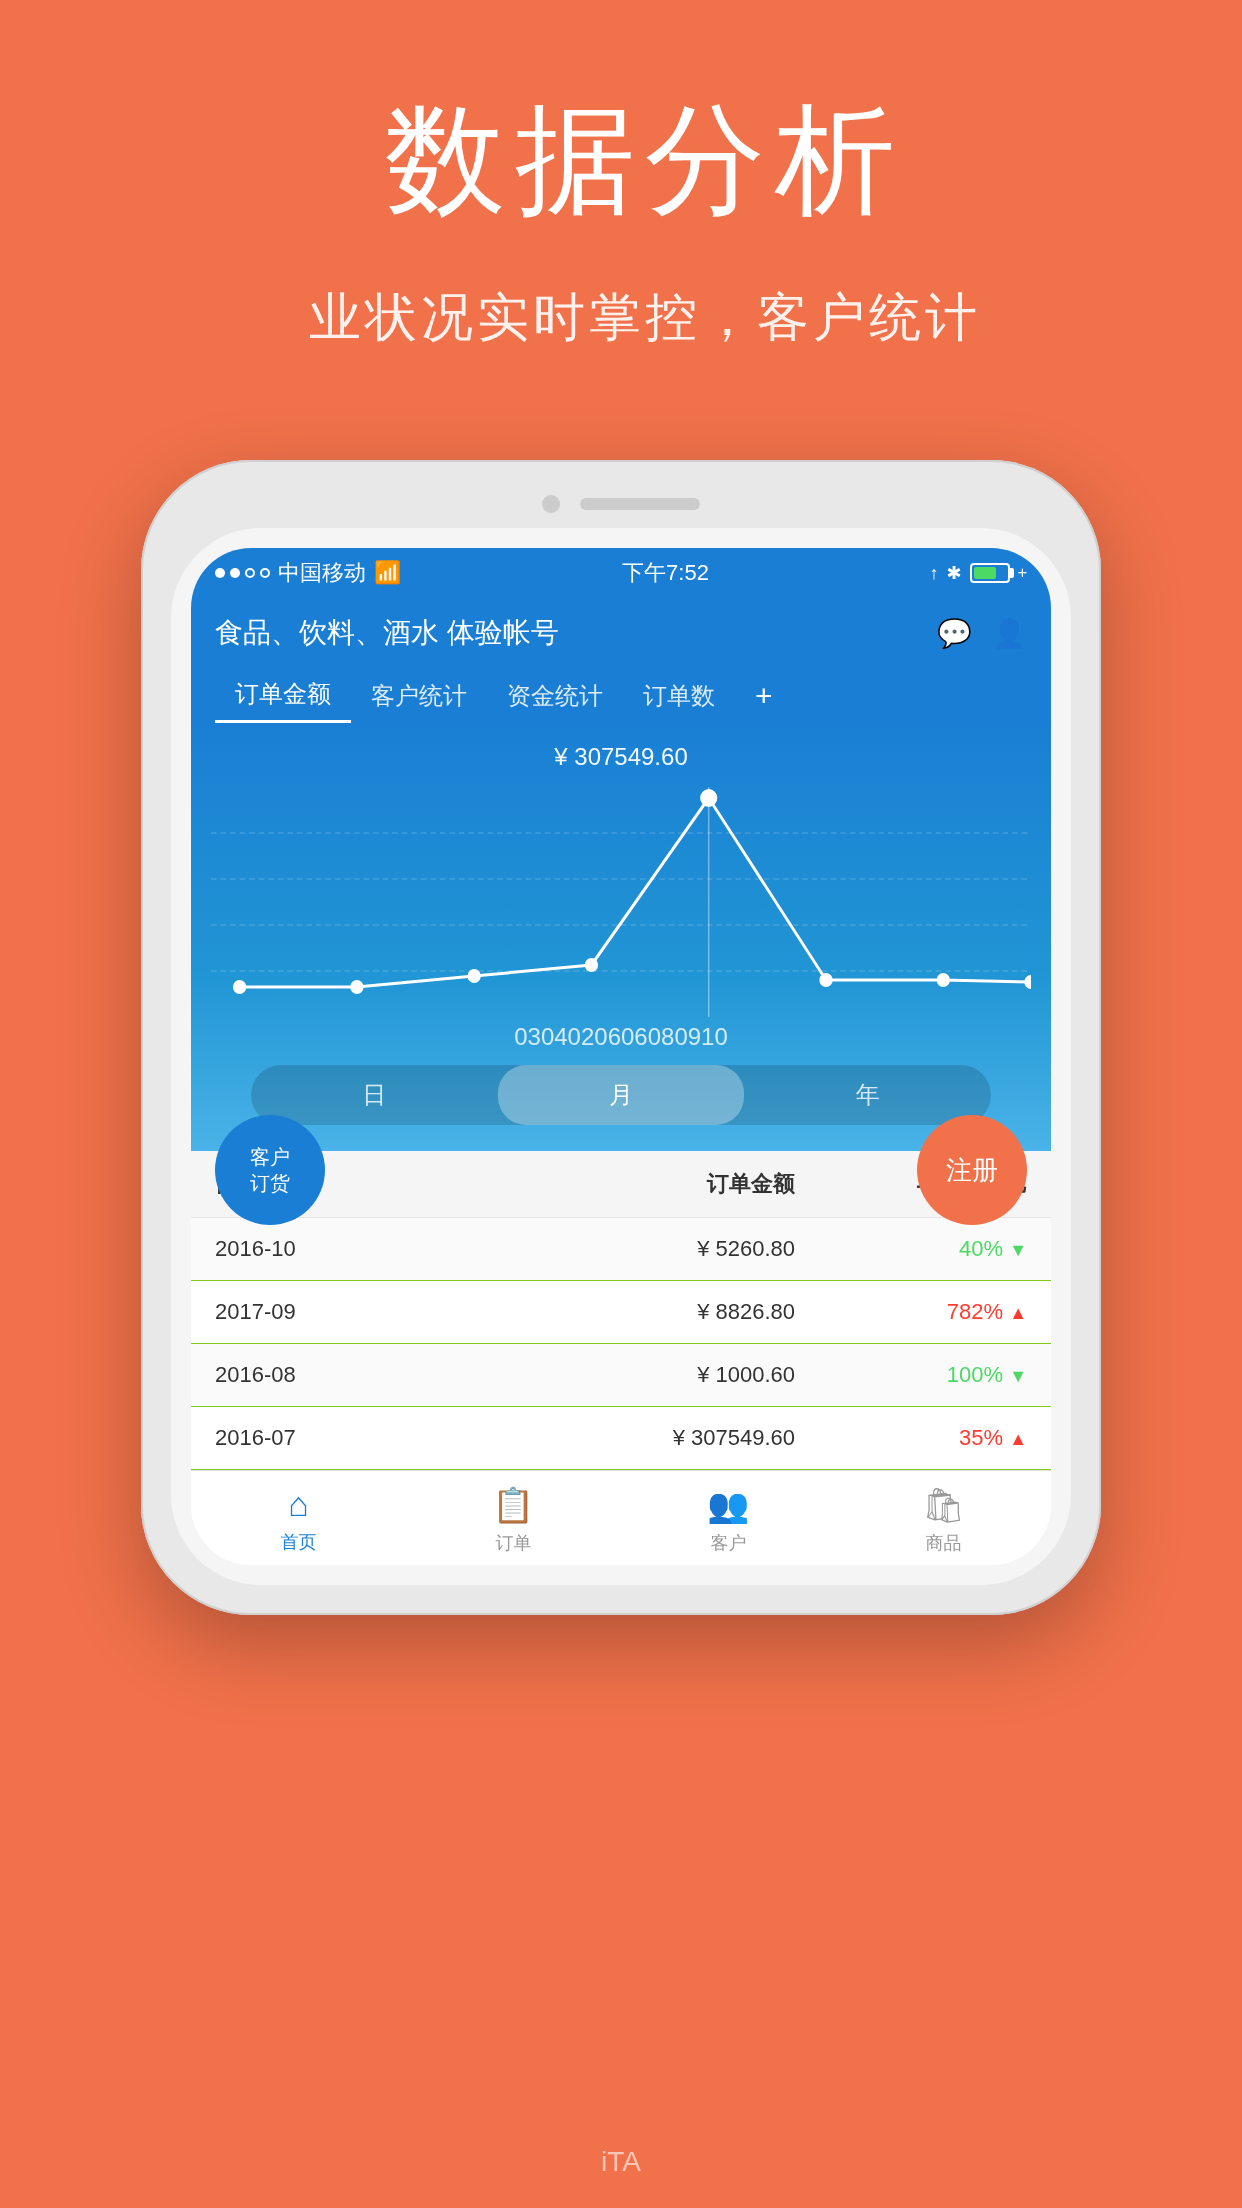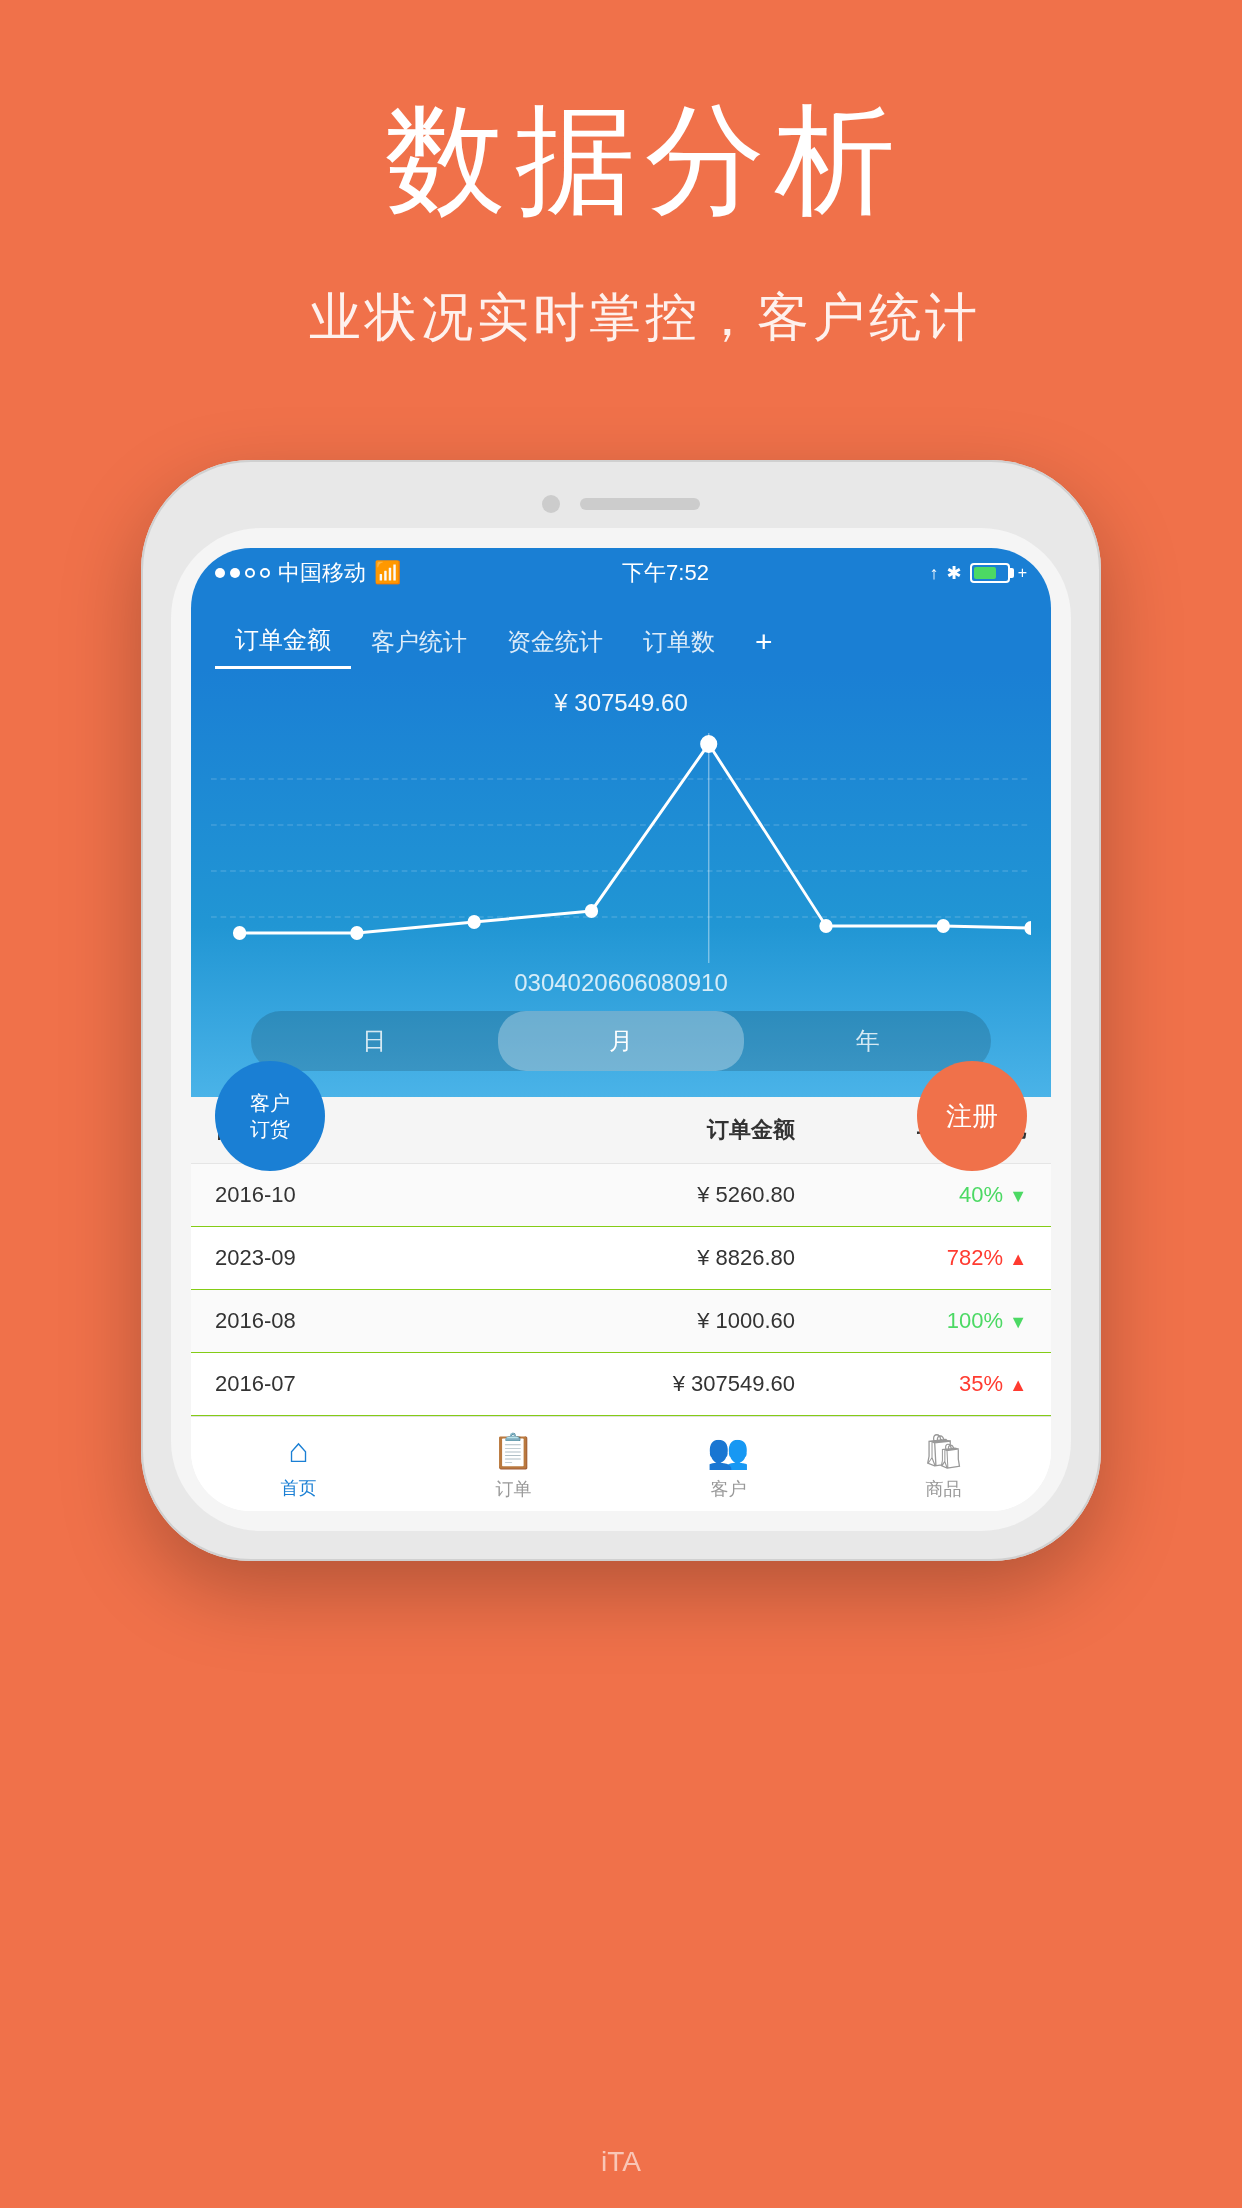--- a/index.html
+++ b/index.html
@@ -377,20 +377,27 @@
             <span>↑</span>
             <span>✱</span>
             <div class="battery-icon">
               <div class="battery-fill"></div>
             </div>
             <span style="font-size:16px">+</span>
           </div>
         </div>
 
         <div class="app-header">
+          <div class="app-title-row">
+            <span class="app-title-text">食品、饮料、酒水 体验帐号</span>
+            <div class="app-icons">
+              <span class="app-icon-btn">💬</span>
+              <span class="app-icon-btn">👤</span>
+            </div>
+          </div>
 
           <div class="app-tabs">
             <div class="app-tab active">订单金额</div>
             <div class="app-tab">客户统计</div>
             <div class="app-tab">资金统计</div>
             <div class="app-tab">订单数</div>
             <div class="app-tab-plus">+</div>
           </div>
         </div>
 
@@ -442,21 +449,21 @@
             <div class="col-amount">订单金额</div>
             <div class="col-change">与上月环比</div>
           </div>
 
           <div class="table-row">
             <div class="col-date">2016-10</div>
             <div class="col-amount">¥ 5260.80</div>
             <div class="col-change change-down">40% <span class="arrow-down"></span></div>
           </div>
           <div class="table-row">
-            <div class="col-date">2023-09</div>
+            <div class="col-date">2017-09</div>
             <div class="col-amount">¥ 8826.80</div>
             <div class="col-change change-up">782% <span class="arrow-up"></span></div>
           </div>
           <div class="table-row">
             <div class="col-date">2016-08</div>
             <div class="col-amount">¥ 1000.60</div>
             <div class="col-change change-down">100% <span class="arrow-down"></span></div>
           </div>
           <div class="table-row">
             <div class="col-date">2016-07</div>

